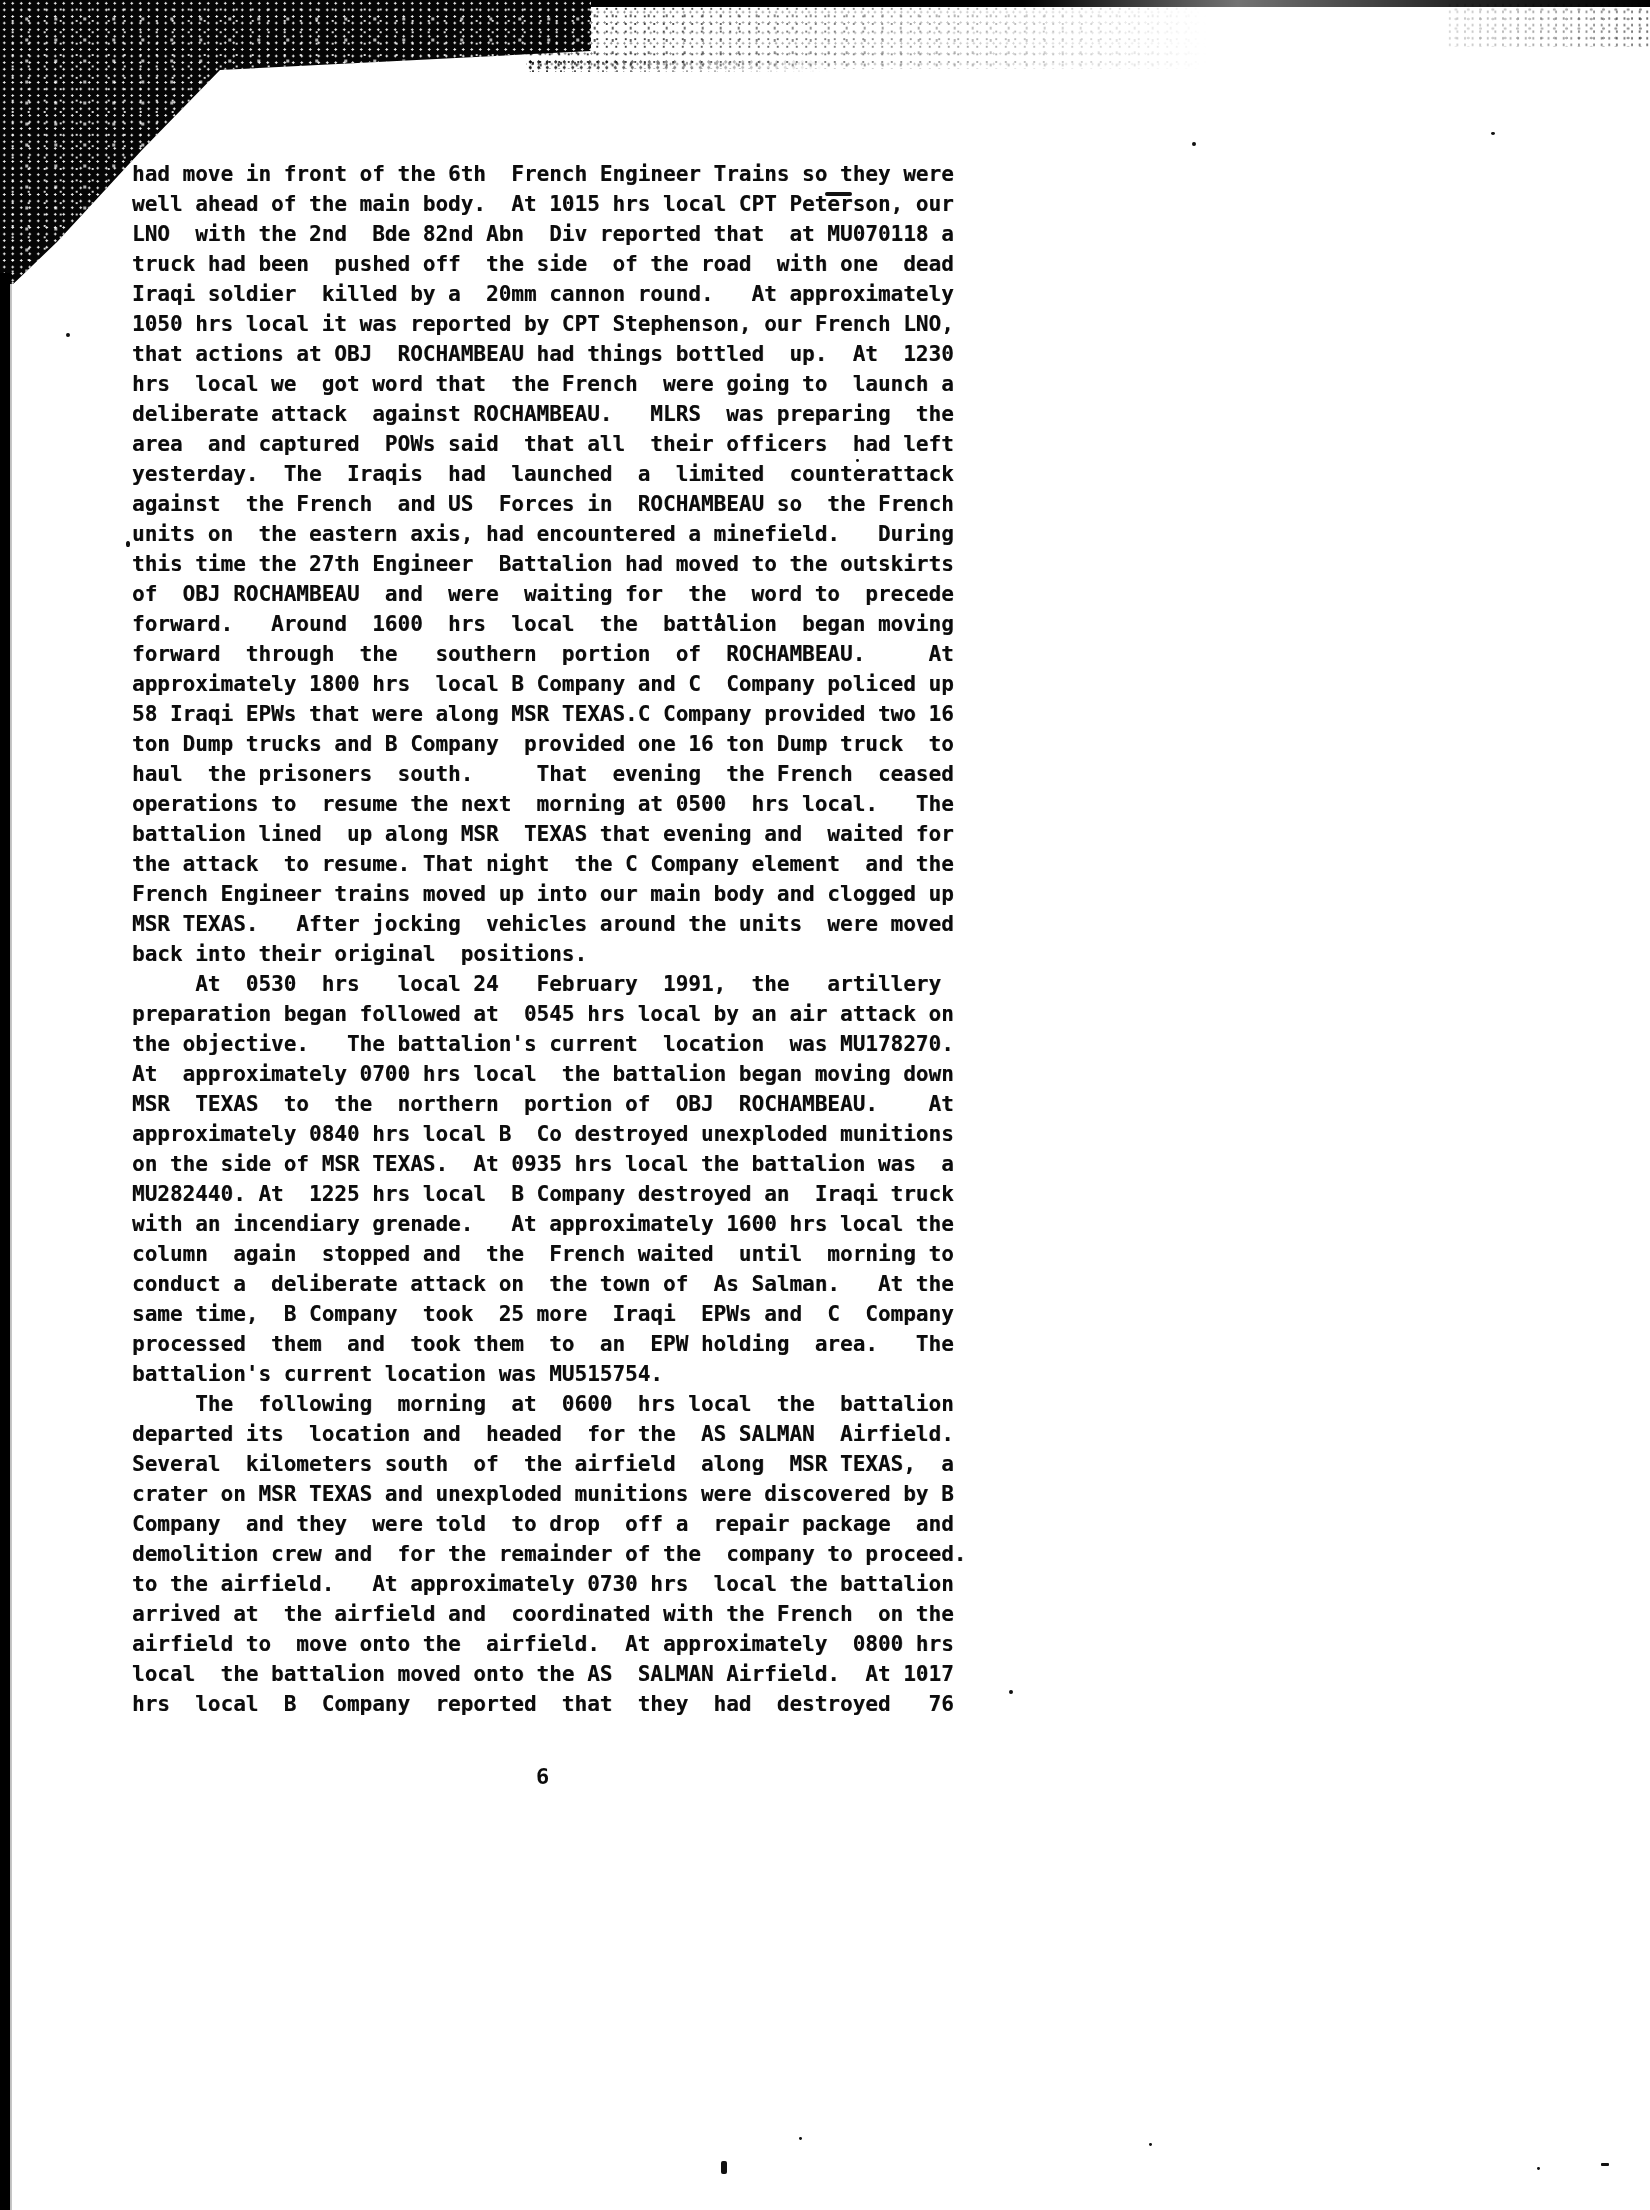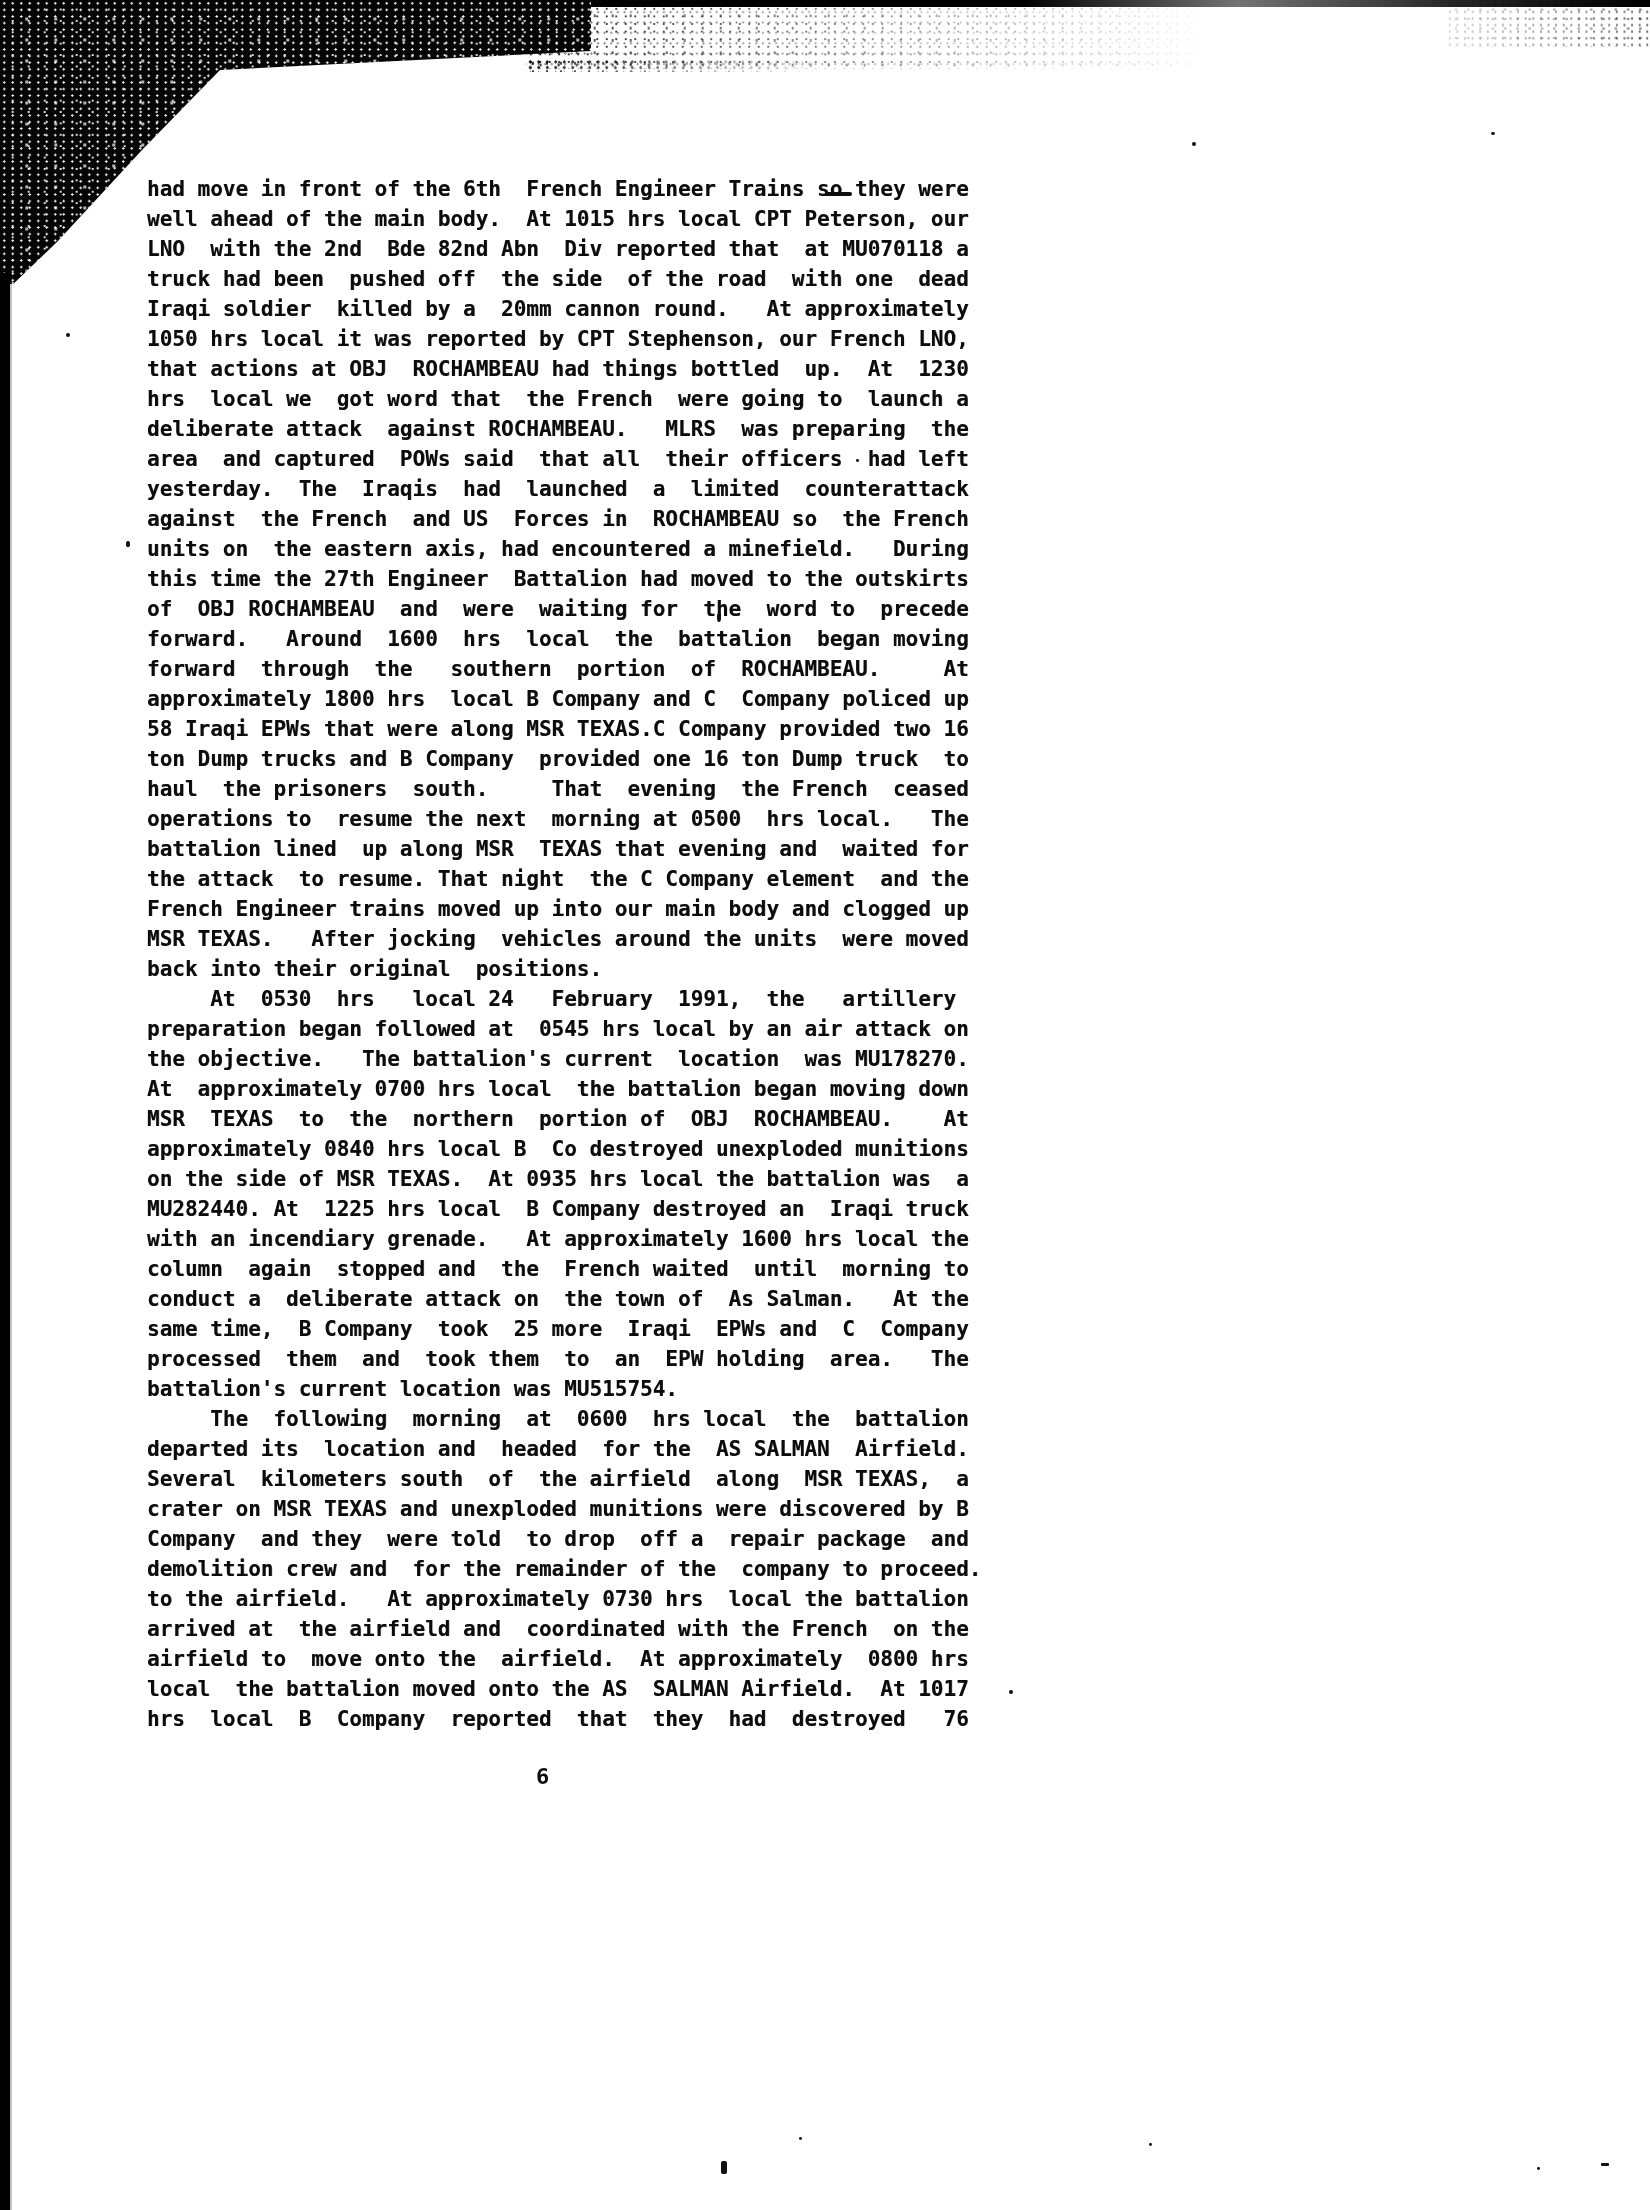--- a/index.html
+++ b/index.html
@@ -70,21 +70,21 @@
     background: #000;
     box-shadow: 1.9px 0 0 rgba(0,0,0,.25);
   }
   .dashmark { left: 825px; top: 192px; width: 26.5px; height: 3.8px; background: #111; border-radius: 1.9px; }
   .speck { position: absolute; background: #111; border-radius: 50%; }
   
   .bodytext {
     position: absolute;
     left: 132px;
     top: 159px;
-    margin: 15px;
+    margin: 0;
     font-family: "DejaVu Sans Mono", monospace;
     font-size: 21px;
     line-height: 30px;
     font-weight: 700;
     color: #0c0c0c;
     white-space: pre;
     text-shadow: 0.4px 0.4px 0 rgba(0,0,0,.45);
   }
   .pagenum {
     position: absolute;

